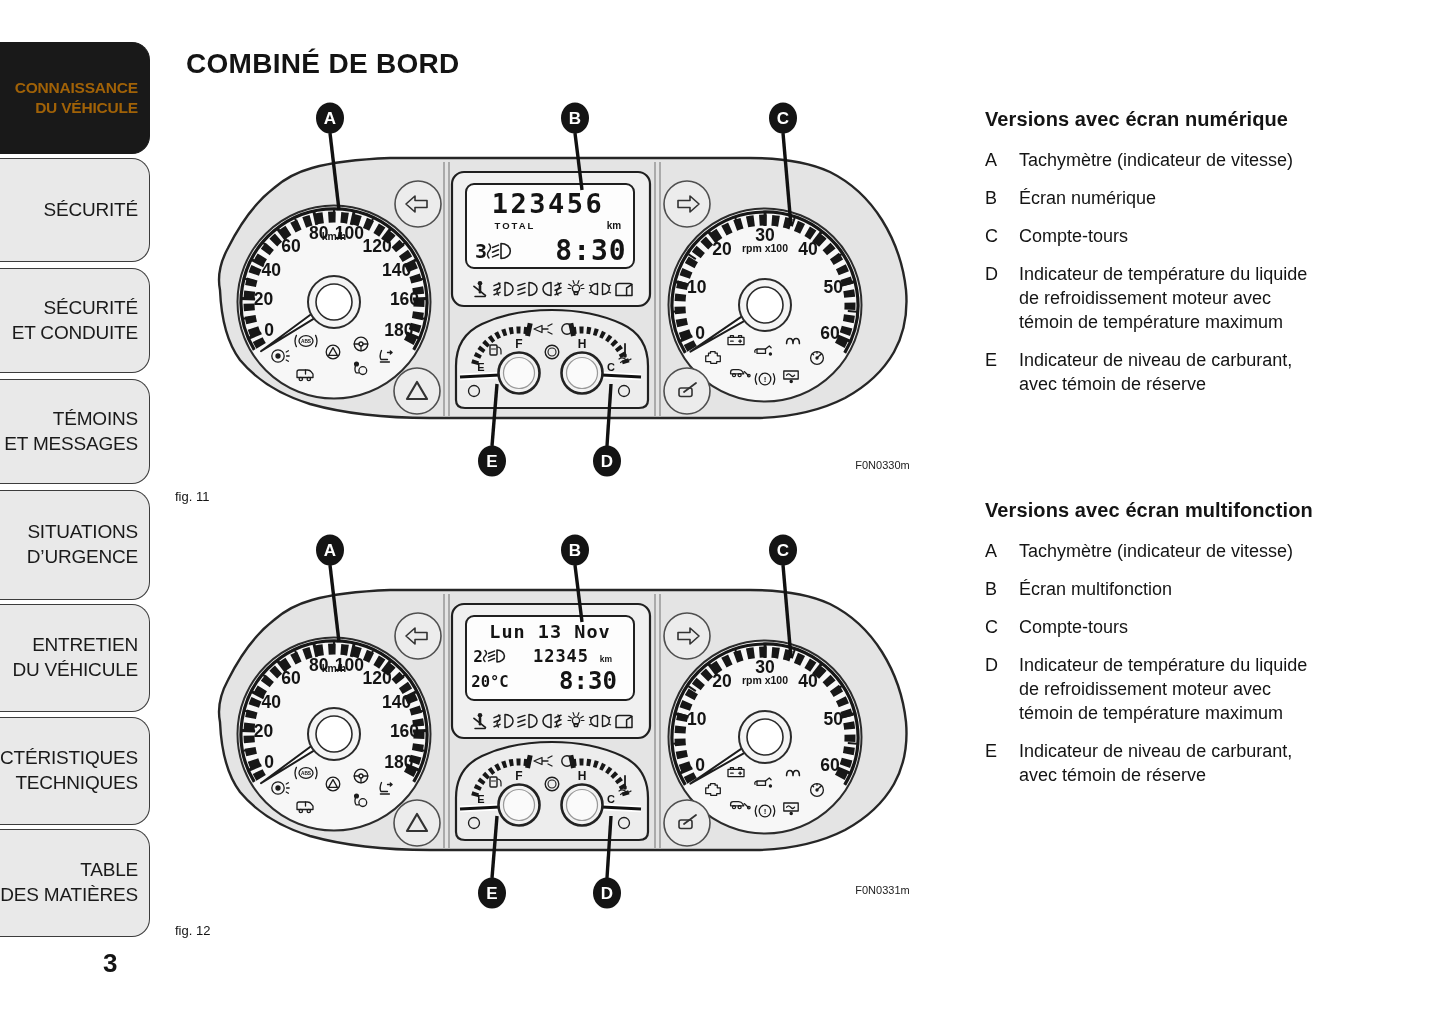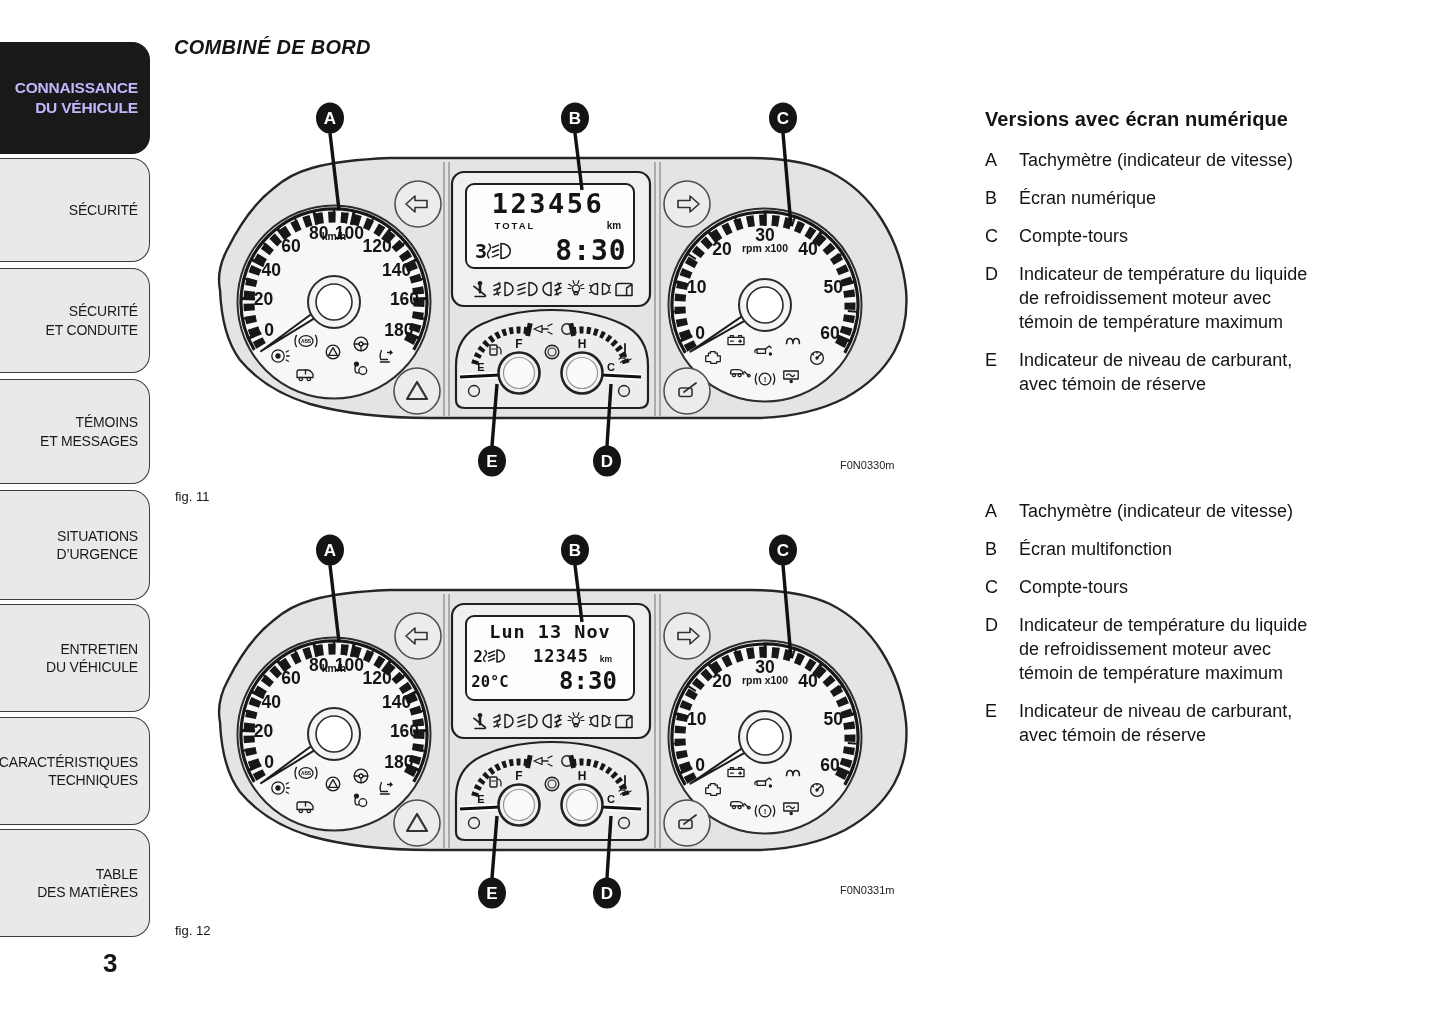--- a/index.html
+++ b/index.html
@@ -3,30 +3,30 @@
 <meta charset="utf-8">
 <style>
   html,body{margin:0;padding:0;background:#fff;}
   .page{position:relative;width:1445px;height:1019px;background:#ffffff;overflow:hidden;
         font-family:"Liberation Sans",sans-serif;color:#141414;}
   
   .tab{position:absolute;left:-8px;width:158px;box-sizing:border-box;background:#e9e9e9;
        border:1.6px solid #3c3c3c;border-left:none;border-radius:0 18px 18px 0;
        display:flex;align-items:center;justify-content:flex-end;padding-right:11px;}
   .tab.active{background:#191919;border-color:#191919;}
-  .tlabel{font-size:14px;line-height:1.3;text-align:right;white-space:pre-line;
+  .tlabel{font-size:19px;line-height:1.3;text-align:right;white-space:pre-line;
           color:#1a1a1a;letter-spacing:-0.2px;}
-  .tab.active .tlabel{color:#c4b5fd;font-weight:bold;font-size:15.5px;}
+  .tab.active .tlabel{color:#a16207;font-weight:bold;font-size:15.5px;}
   .page-num{position:absolute;left:103px;top:948px;font-size:26px;font-weight:bold;}
-  h1.title{position:absolute;left:174px;top:36px;margin:0;font-size:20px;font-weight:bold;
-           letter-spacing:0.3px;font-style:italic;}
+  h1.title{position:absolute;left:174px;top:36px;margin:12px;font-size:28px;font-weight:bold;
+           letter-spacing:0.3px;}
   .figsvg{position:absolute;left:190px;width:760px;height:380px;}
   #fig1{top:100px;} #fig2{top:532px;}
   .figcap{position:absolute;left:175px;font-size:13px;}
-  .figcode{position:absolute;left:840px;width:85px;text-align:left;font-size:11px;color:#222;}
+  .figcode{position:absolute;left:840px;width:85px;text-align:center;font-size:11px;color:#222;}
   
   .rcol{position:absolute;left:985px;width:388px;margin-top:9px;}
   .rcol h2{margin:0 0 17px 0;font-size:20px;font-weight:bold;letter-spacing:0.1px;}
   .ritem{display:flex;margin-bottom:14px;font-size:18px;line-height:24px;}
   .rletter{width:34px;flex:none;}
   .rtext{white-space:pre-line;}
 </style>
 </head>
 <body>
 
@@ -653,20 +653,21 @@
 de refroidissement moteur avec
 témoin de température maximum</span>
       </div>
     <div class="ritem">
         <span class="rletter">E</span>
         <span class="rtext">Indicateur de niveau de carburant,
 avec témoin de réserve</span>
       </div>
   </div>
   <div class="rcol" style="top:490px">
+    <h2>Versions avec écran multifonction</h2>
     <div class="ritem">
         <span class="rletter">A</span>
         <span class="rtext">Tachymètre (indicateur de vitesse)</span>
       </div>
     <div class="ritem">
         <span class="rletter">B</span>
         <span class="rtext">Écran multifonction</span>
       </div>
     <div class="ritem">
         <span class="rletter">C</span>

